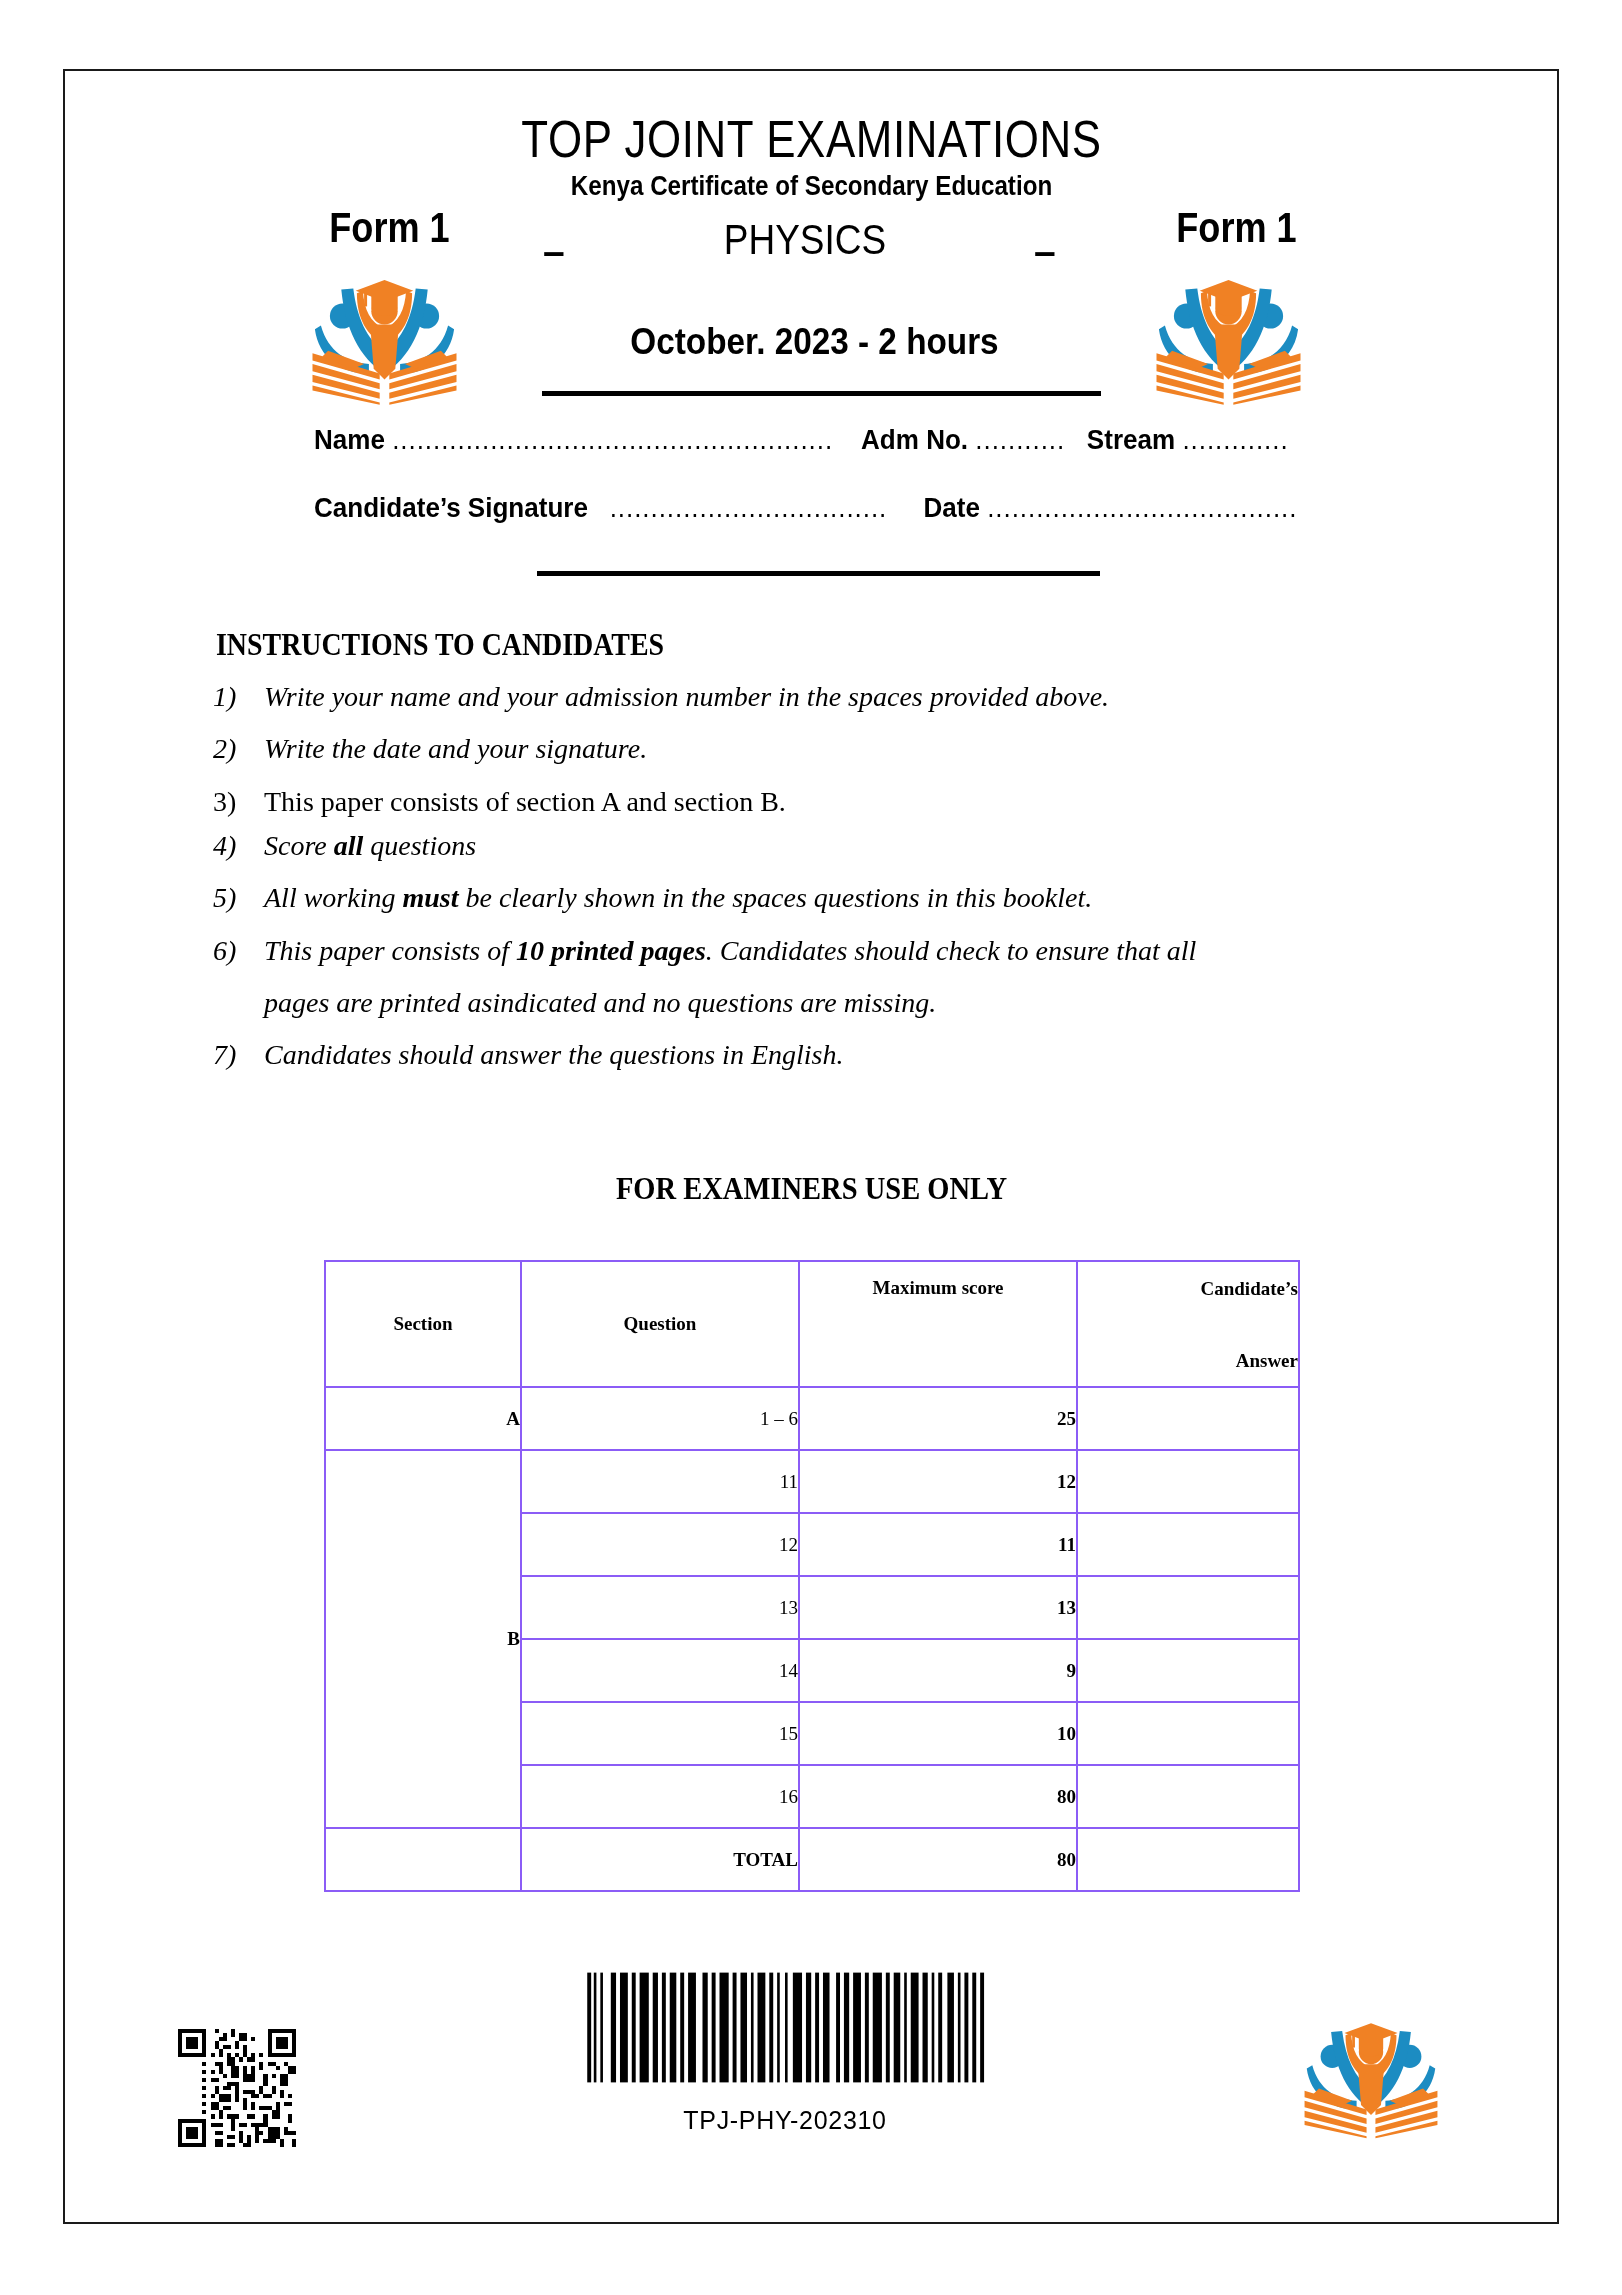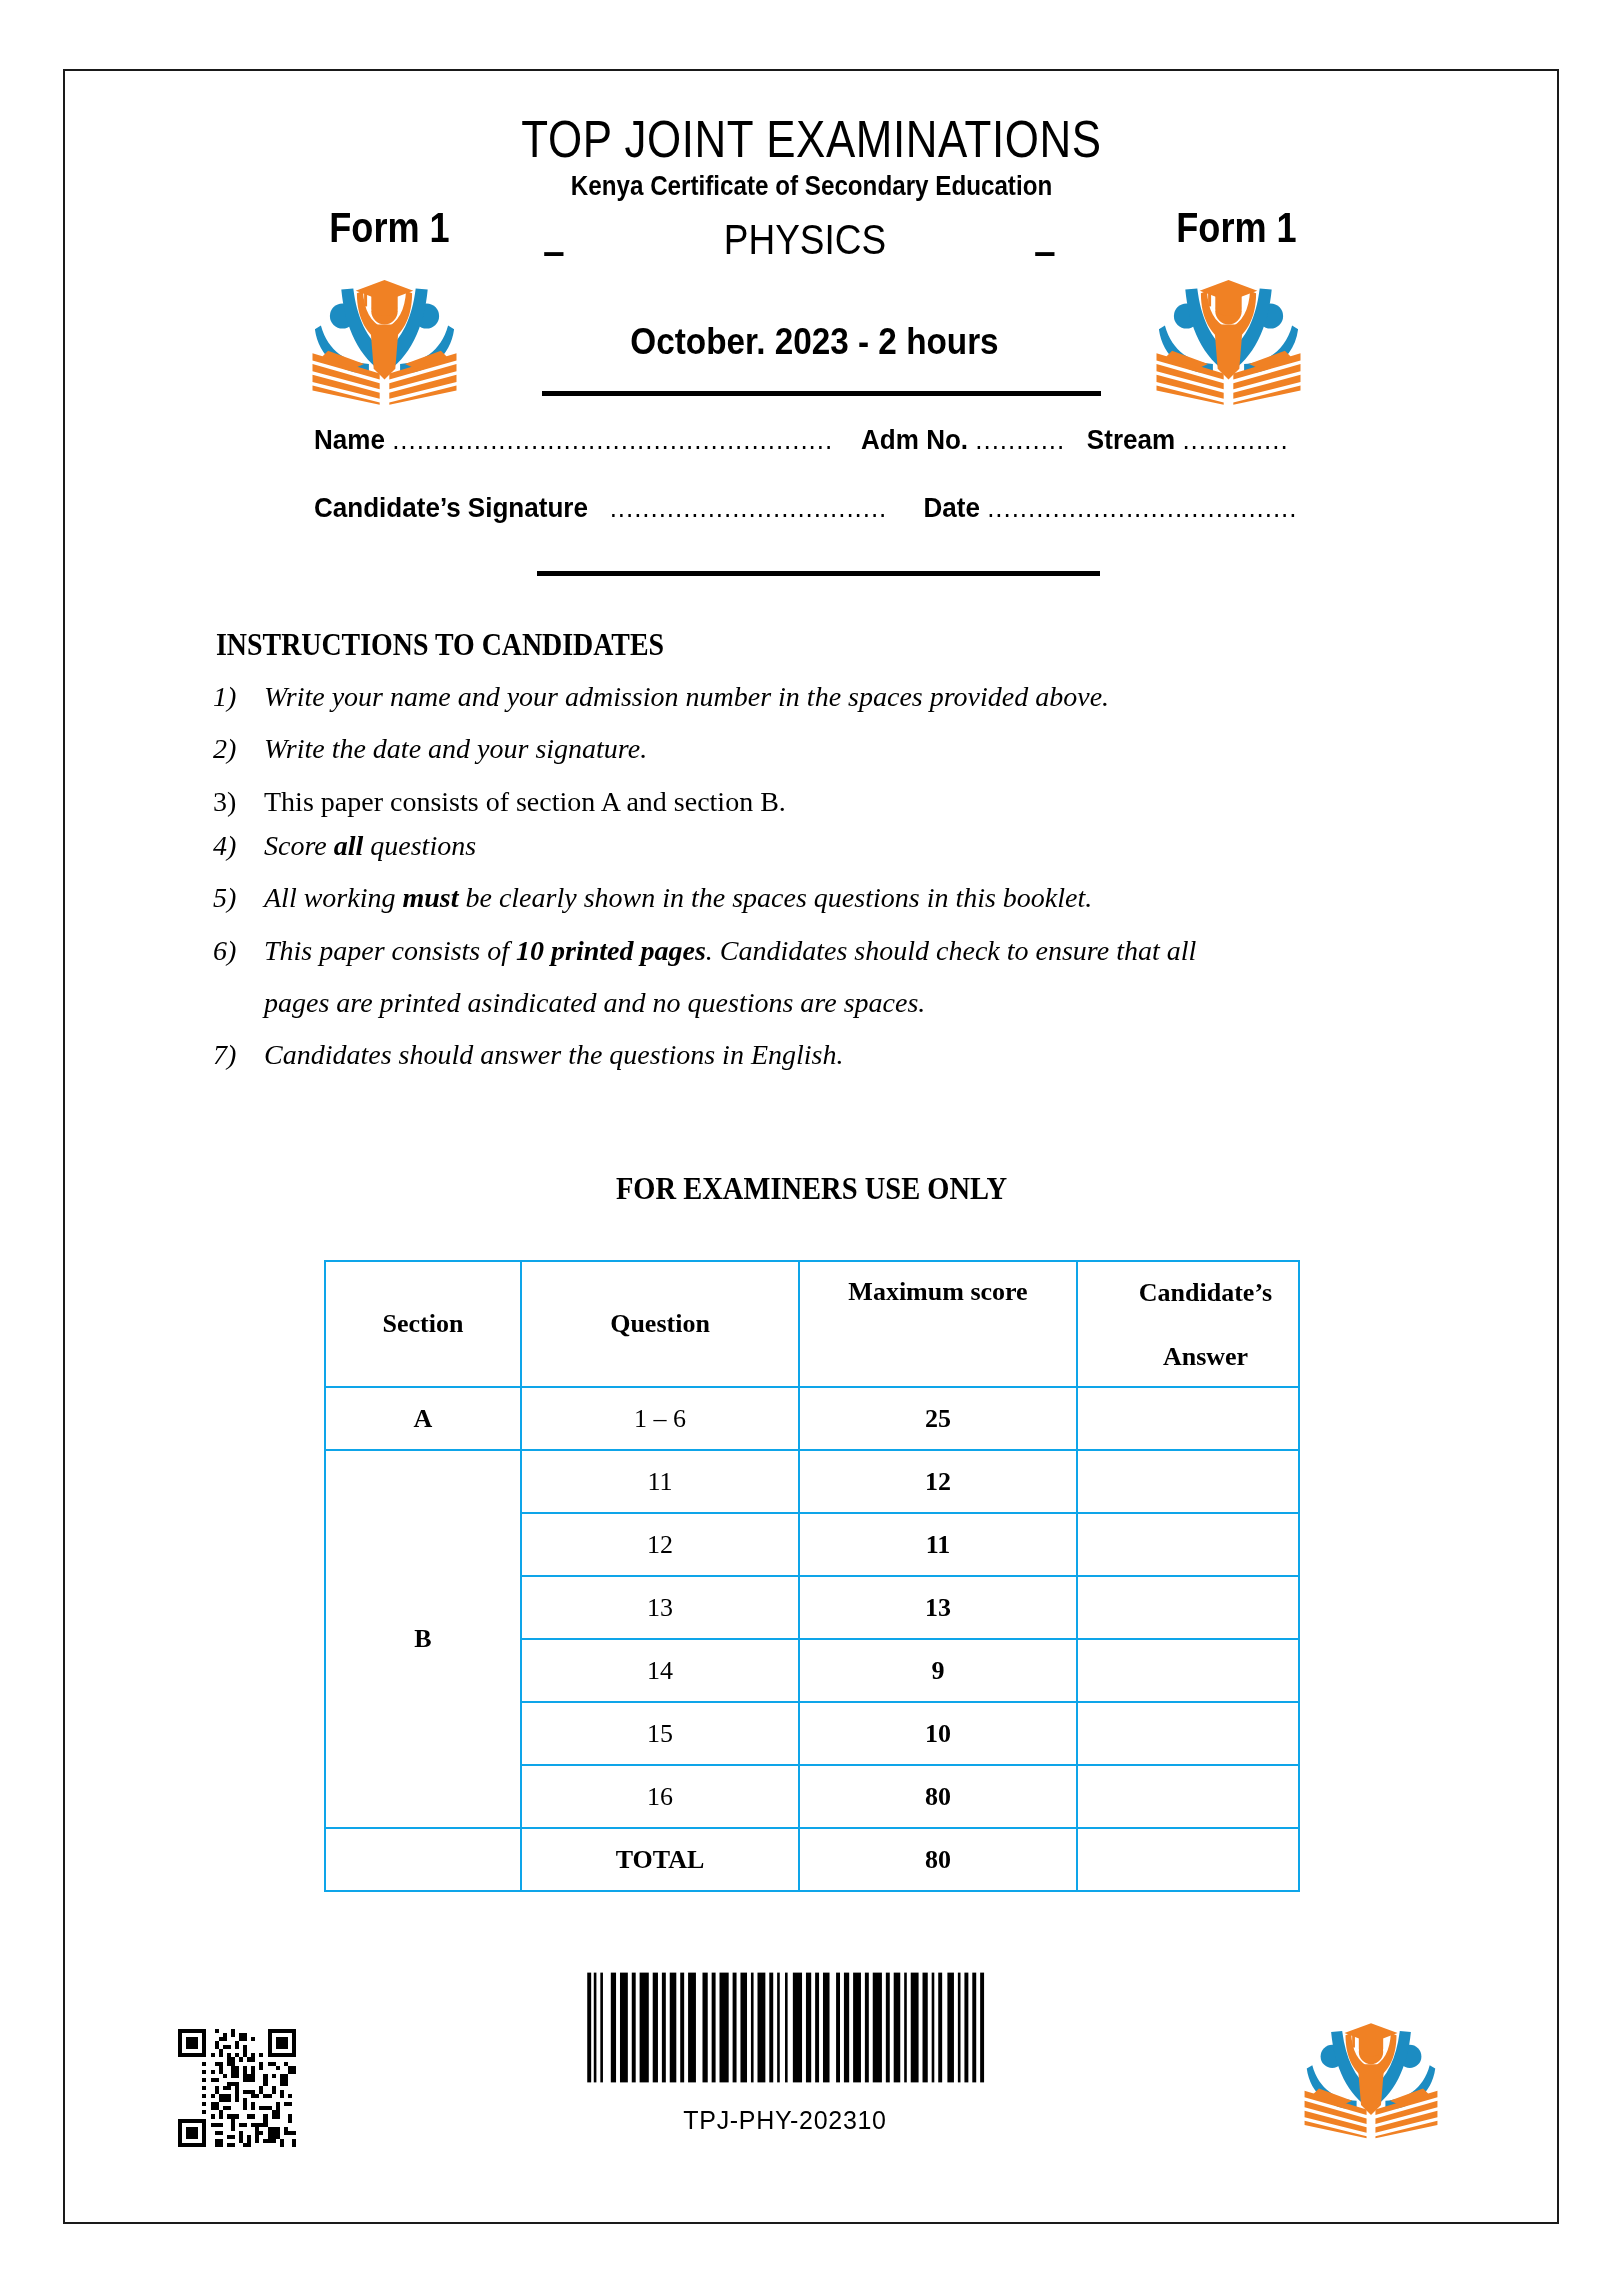--- a/index.html
+++ b/index.html
@@ -223,24 +223,24 @@
     position: absolute;
     left: 324px;
     top: 1260px;
     width: 975px;
     border-collapse: collapse;
     table-layout: fixed;
     font-family: "Liberation Serif", serif;
   }
   .score-table th,
   .score-table td {
-    border: 2px solid #0ea5e9;
-    text-align: center;
+    border: 2px solid #8b5cf6;
+    text-align: right;
     vertical-align: middle;
-    font-size: 26px;
+    font-size: 19px;
     padding: 0;
   }
   .score-table th {
     font-weight: 700;
     height: 124px;
   }
   .score-table td { height: 61px; }
   .score-table .c-section  { width: 196px; }
   .score-table .c-question { width: 278px; }
   .score-table .c-max      { width: 278px; }
@@ -411,21 +411,21 @@
       <span class="txt"><span>Score </span><b class="emph">all</b><span> questions</span></span>
     </div>
 
     <div class="instr-item">
       <span class="num">5)</span>
       <span class="txt"><span>All working </span><b class="emph">must</b><span> be clearly shown in the spaces questions in this booklet.</span></span>
     </div>
 
     <div class="instr-item">
       <span class="num">6)</span>
-      <span class="txt"><span>This paper consists of </span><b class="emph">10 printed pages</b><span>. Candidates should check to ensure that all</span><span class="cont">pages are printed asindicated and no questions are spaces.</span></span>
+      <span class="txt"><span>This paper consists of </span><b class="emph">10 printed pages</b><span>. Candidates should check to ensure that all</span><span class="cont">pages are printed asindicated and no questions are missing.</span></span>
     </div>
 
     <div class="instr-item">
       <span class="num">7)</span>
       <span class="txt">Candidates should answer the questions in English.</span>
     </div>
 
   </div>
 
   <div class="examiners-heading">FOR EXAMINERS USE ONLY</div>

